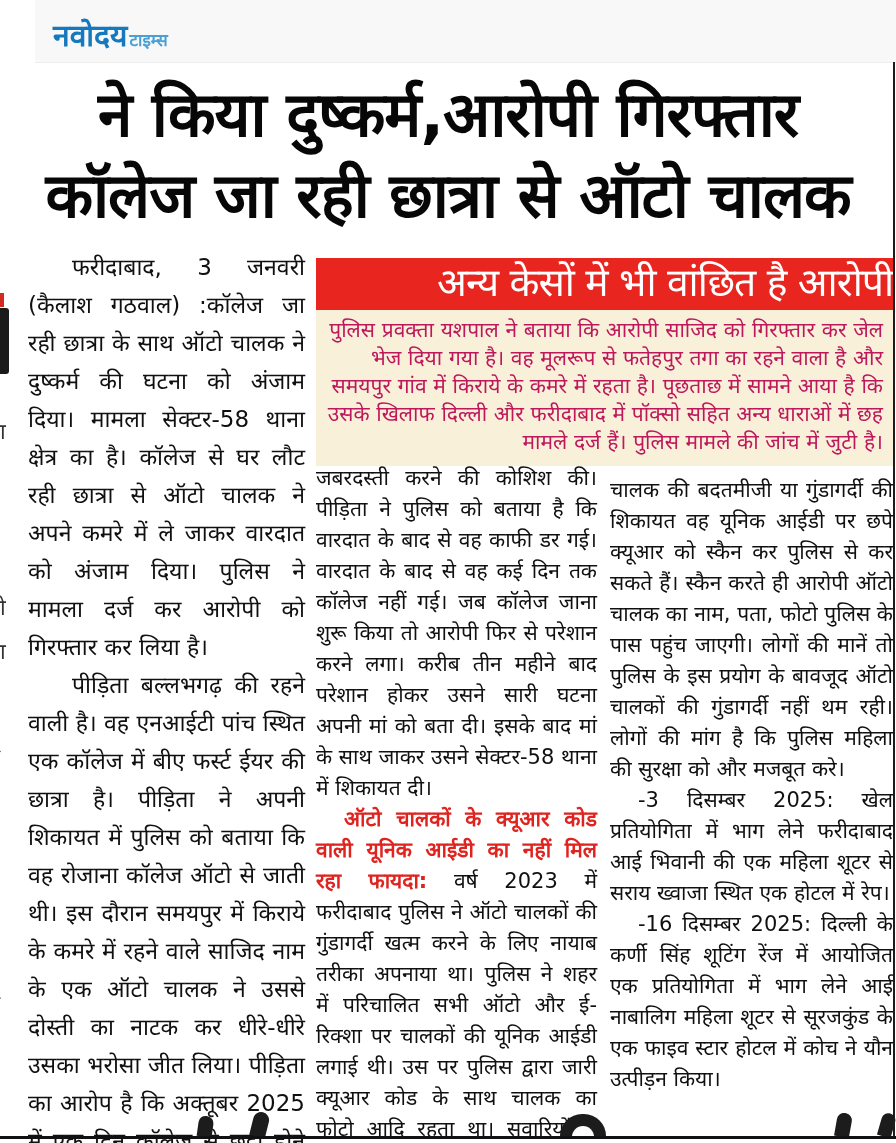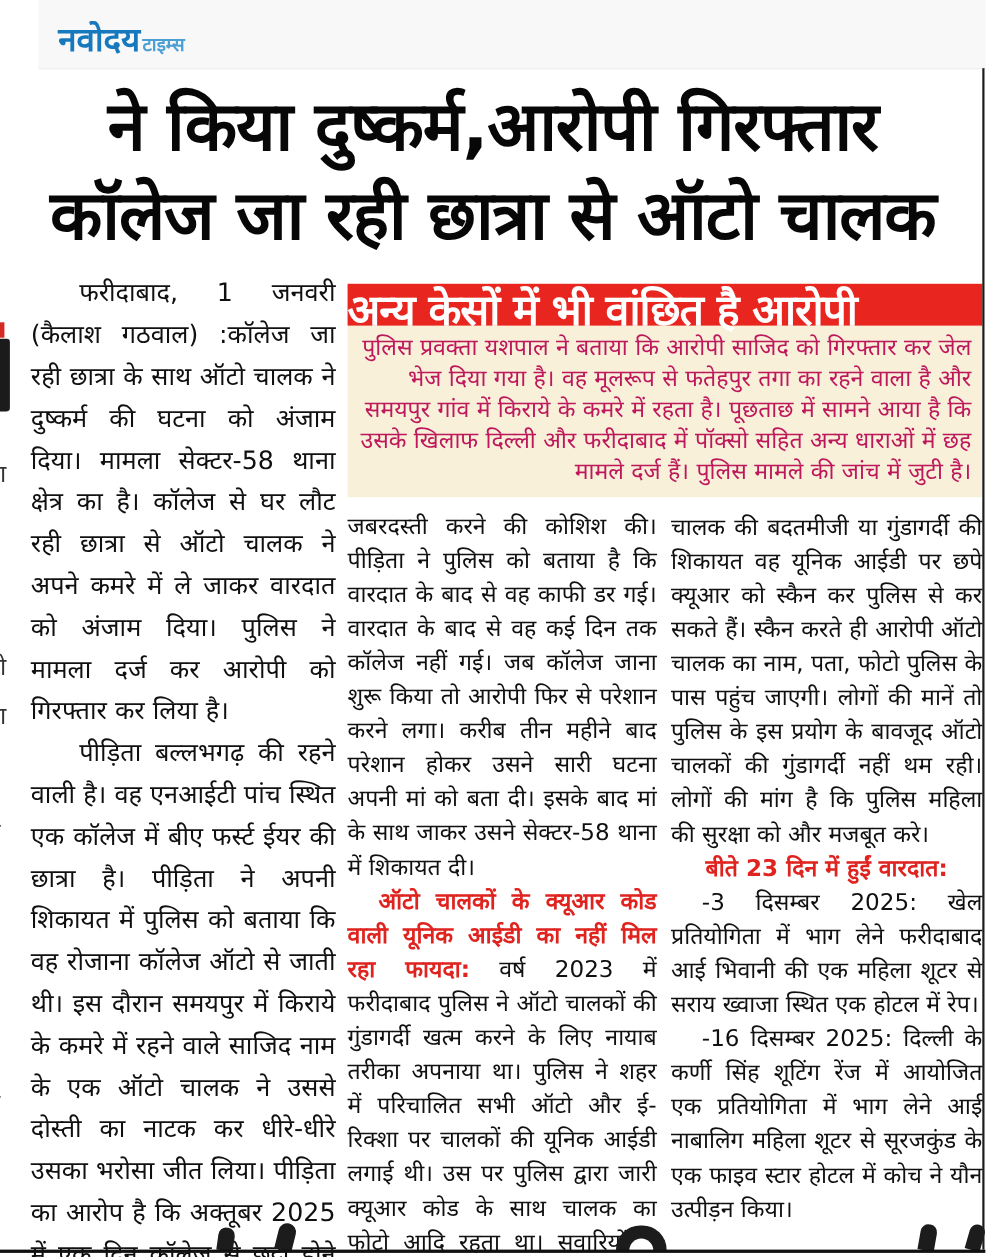--- a/index.html
+++ b/index.html
@@ -15,30 +15,30 @@
 
   
   .headline{position:absolute;left:16px;top:74px;width:864px;text-align:center;
     font-weight:800;font-size:62px;line-height:81px;color:#070707;letter-spacing:-1px;}
 
   
   .col{position:absolute;color:#101010;text-align:justify;}
   .col p{margin:0;}
   #col1{left:28px;top:248px;width:277px;font-size:23px;line-height:38px;}
   #col2{left:316px;top:463px;width:281px;font-size:21px;line-height:31px;}
-  #col3{left:610px;top:464px;width:283px;font-size:21px;line-height:31px;}
+  #col3{left:610px;top:475px;width:283px;font-size:21px;line-height:31px;}
   .indent{text-indent:44px;}
   .indent-sm{text-indent:28px;}
   .redtxt{color:#df2420;font-weight:700;}
   .red-center{color:#df2420;font-weight:700;text-align:center;text-indent:0;}
 
   
   .hibox{position:absolute;left:316px;top:258px;width:577px;background:#f8f0d8;padding-bottom:8px;}
-  .hibox-banner{background:#e8251f;color:#ffffff;font-weight:700;font-size:39px;line-height:50px;height:38px;
-    text-align:left;letter-spacing:-1px;}
+  .hibox-banner{background:#e8251f;color:#ffffff;font-weight:400;font-size:39px;line-height:50px;height:52px;
+    text-align:right;letter-spacing:-1px;}
   .hibox-body{padding:6px 10px 2px 8px;font-size:21px;line-height:28px;color:#be185d;text-align:right;}
 
   
   .left-strip{position:absolute;left:0;top:410px;width:13px;height:700px;overflow:hidden;}
   .left-strip-inner{margin-left:-13px;font-size:22px;line-height:44px;color:#333333;white-space:pre-line;}
   .left-red-tick{position:absolute;left:0;top:293px;width:4px;height:14px;background:#d42a22;}
   .left-black-blob{position:absolute;left:0;top:308px;width:9px;height:66px;background:#1b1b1b;border-radius:0 3px 3px 0;}
   .right-rule{position:absolute;left:893px;top:62px;width:2px;height:1074px;background:#1c1c1c;}
 
   
@@ -61,37 +61,36 @@
       <span class="logo-main">नवोदय</span><span class="logo-sub">टाइम्स</span>
     </div>
   </div>
 
   <div class="headline">
     <div>ने किया दुष्कर्म,आरोपी गिरफ्तार</div>
     <div>कॉलेज जा रही छात्रा से ऑटो चालक</div>
   </div>
 
   <div class="col" id="col1">
-    <p class="indent">फरीदाबाद, 1 जनवरी (कैलाश गठवाल) :कॉलेज जा रही छात्रा के साथ ऑटो चालक ने दुष्कर्म की घटना को अंजाम दिया। मामला सेक्टर-58 थाना क्षेत्र का है। कॉलेज से घर लौट रही छात्रा से ऑटो चालक ने अपने कमरे में ले जाकर वारदात को अंजाम दिया। पुलिस ने मामला दर्ज कर आरोपी को गिरफ्तार कर लिया है।</p>
+    <p class="indent">फरीदाबाद, 3 जनवरी (कैलाश गठवाल) :कॉलेज जा रही छात्रा के साथ ऑटो चालक ने दुष्कर्म की घटना को अंजाम दिया। मामला सेक्टर-58 थाना क्षेत्र का है। कॉलेज से घर लौट रही छात्रा से ऑटो चालक ने अपने कमरे में ले जाकर वारदात को अंजाम दिया। पुलिस ने मामला दर्ज कर आरोपी को गिरफ्तार कर लिया है।</p>
     <p class="indent">पीड़िता बल्लभगढ़ की रहने वाली है। वह एनआईटी पांच स्थित एक कॉलेज में बीए फर्स्ट ईयर की छात्रा है। पीड़िता ने अपनी शिकायत में पुलिस को बताया कि वह रोजाना कॉलेज ऑटो से जाती थी। इस दौरान समयपुर में किराये के कमरे में रहने वाले साजिद नाम के एक ऑटो चालक ने उससे दोस्ती का नाटक कर धीरे-धीरे उसका भरोसा जीत लिया। पीड़िता का आरोप है कि अक्तूबर 2025 में एक दिन कॉलेज से छुट्टी होने के बाद ऑटो चालक साजिद ने उसे घर छोड़ने की बात कहते हुए ऑटो में बिठा लिया। वह उसे बहला-फुसलाकर समयपुर गांव स्थित अपने कमरे पर ले गया और जबरन संबंध बनाए गए। आरोपी ने इस घटना के बारे में किसी को भी न बताने की धमकी दी। इसके बाद भी आरोपी ने कई बार उसके साथ</p>
   </div>
 
   <div class="hibox">
     <div class="hibox-banner">अन्य केसों में भी वांछित है आरोपी</div>
     <div class="hibox-body">पुलिस प्रवक्ता यशपाल ने बताया कि आरोपी साजिद को गिरफ्तार कर जेल भेज दिया गया है। वह मूलरूप से फतेहपुर तगा का रहने वाला है और समयपुर गांव में किराये के कमरे में रहता है। पूछताछ में सामने आया है कि उसके खिलाफ दिल्ली और फरीदाबाद में पॉक्सो सहित अन्य धाराओं में छह मामले दर्ज हैं। पुलिस मामले की जांच में जुटी है।</div>
   </div>
 
   <div class="col" id="col2">
     <p>जबरदस्ती करने की कोशिश की। पीड़िता ने पुलिस को बताया है कि वारदात के बाद से वह काफी डर गई। वारदात के बाद से वह कई दिन तक कॉलेज नहीं गई। जब कॉलेज जाना शुरू किया तो आरोपी फिर से परेशान करने लगा। करीब तीन महीने बाद परेशान होकर उसने सारी घटना अपनी मां को बता दी। इसके बाद मां के साथ जाकर उसने सेक्टर-58 थाना में शिकायत दी।</p>
     <p class="indent-sm"><span class="redtxt">ऑटो चालकों के क्यूआर कोड वाली यूनिक आईडी का नहीं मिल रहा फायदा:</span> <span>वर्ष 2023 में फरीदाबाद पुलिस ने ऑटो चालकों की गुंडागर्दी खत्म करने के लिए नायाब तरीका अपनाया था। पुलिस ने शहर में परिचालित सभी ऑटो और ई-रिक्शा पर चालकों की यूनिक आईडी लगाई थी। उस पर पुलिस द्वारा जारी क्यूआर कोड के साथ चालक का फोटो आदि रहता था। सवारियों से अपील की गई थी कि किसी ऑटो</span></p>
   </div>
 
   <div class="col" id="col3">
     <p>चालक की बदतमीजी या गुंडागर्दी की शिकायत वह यूनिक आईडी पर छपे क्यूआर को स्कैन कर पुलिस से कर सकते हैं। स्कैन करते ही आरोपी ऑटो चालक का नाम, पता, फोटो पुलिस के पास पहुंच जाएगी। लोगों की मानें तो पुलिस के इस प्रयोग के बावजूद ऑटो चालकों की गुंडागर्दी नहीं थम रही। लोगों की मांग है कि पुलिस महिला की सुरक्षा को और मजबूत करे।</p>
-    <p class="red-center">बीते 23 दिन में हुईं वारदात:</p>
     <p class="indent-sm">-3 दिसम्बर 2025: खेल प्रतियोगिता में भाग लेने फरीदाबाद आई भिवानी की एक महिला शूटर से सराय ख्वाजा स्थित एक होटल में रेप।</p>
     <p class="indent-sm">-16 दिसम्बर 2025: दिल्ली के कर्णी सिंह शूटिंग रेंज में आयोजित एक प्रतियोगिता में भाग लेने आई नाबालिग महिला शूटर से सूरजकुंड के एक फाइव स्टार होटल में कोच ने यौन उत्पीड़न किया।</p>
   </div>
 
   <div class="left-red-tick"></div>
   <div class="left-black-blob"></div>
   <div class="left-strip">
     <div class="left-strip-inner">ा
 ब
 ड

